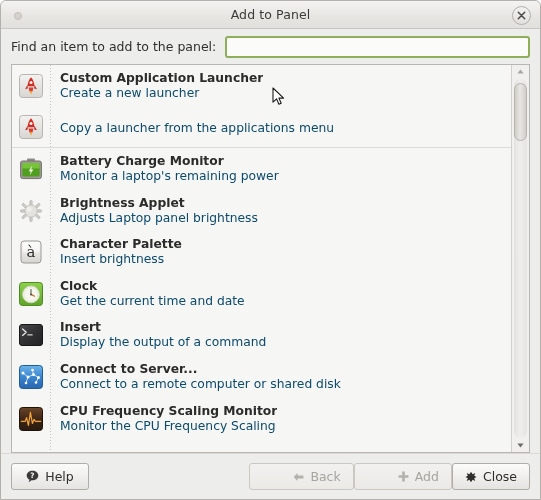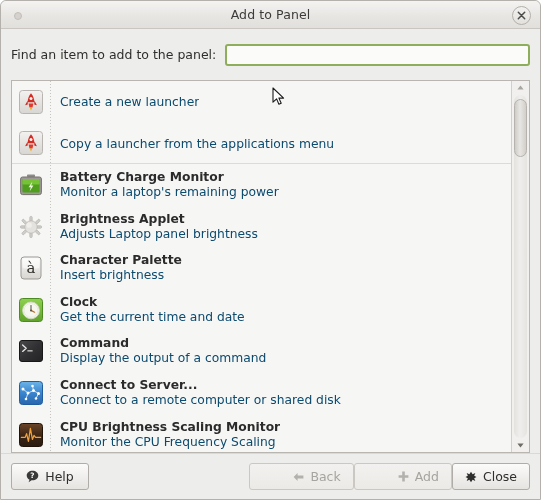--- a/index.html
+++ b/index.html
@@ -70,21 +70,21 @@
     cursor: pointer;
   }
   .close-btn svg { display: block; }
 
   
   .search-row {
     flex: 0 0 auto;
     height: 35px;
     display: flex;
     align-items: center;
-    padding: 8px 10px;
+    padding: 0 10px;
     background: #ededeb;
   }
   .search-label {
     font-size: 12.5px;
     color: #2f2f2d;
     white-space: nowrap;
     margin-right: 9px;
   }
   .search-input {
     flex: 1;
@@ -301,20 +301,21 @@
                 <rect x="1.5" y="1.5" width="23" height="23" rx="3" fill="url(#lgA)" stroke="#b8b5b0"></rect>
                 <path d="M13 4.2 C15.3 6.6 16.3 10 16.3 13.2 L9.7 13.2 C9.7 10 10.7 6.6 13 4.2 Z" fill="#d42a20"></path>
                 <path d="M9.7 11.6 L7.1 16.3 L9.7 15.6 Z" fill="#c4241b"></path>
                 <path d="M16.3 11.6 L18.9 16.3 L16.3 15.6 Z" fill="#c4241b"></path>
                 <path d="M10.6 14.4 L15.4 14.4 L14.5 18.6 L11.5 18.6 Z" fill="#e03a2e"></path>
                 <path d="M11.9 18.6 L13 21.6 L14.1 18.6 Z" fill="#f0a500"></path>
                 <circle cx="13" cy="9.6" r="1.5" fill="#f7f5f2"></circle>
               </svg>
             </span>
             <span class="row-text">
+              <span class="row-title">Custom Application Launcher</span>
               <span class="row-desc">Create a new launcher</span>
             </span>
           </div>
           <div class="row sep-below">
             <span class="row-icon">
               <svg class="ic" viewBox="0 0 26 26">
                 <defs>
                   <linearGradient id="lgA" x1="0" y1="0" x2="0" y2="1">
                     <stop offset="0" stop-color="#f3f2f0"></stop>
                     <stop offset="1" stop-color="#d8d6d2"></stop>
@@ -420,21 +421,21 @@
                     <stop offset="0.5" stop-color="#313134"></stop>
                     <stop offset="1" stop-color="#232325"></stop>
                   </linearGradient>
                 </defs>
                 <rect x="1.5" y="2.5" width="23" height="21" rx="2.5" fill="url(#lgT)" stroke="#17171a"></rect>
                 <path d="M4.6 7 L8.2 10.2 L4.6 13.4" stroke="#e8e8e6" stroke-width="1.3" fill="none" stroke-linecap="round" stroke-linejoin="round"></path>
                 <rect x="9.4" y="12.2" width="5.2" height="1.3" fill="#cfcfcc"></rect>
               </svg>
             </span>
             <span class="row-text">
-              <span class="row-title">Command</span>
+              <span class="row-title">Insert</span>
               <span class="row-desc">Display the output of a command</span>
             </span>
           </div>
           <div class="row">
             <span class="row-icon">
               <svg class="ic" viewBox="0 0 26 26">
                 <defs>
                   <linearGradient id="lgN" x1="0" y1="0" x2="0" y2="1">
                     <stop offset="0" stop-color="#6cb4e8"></stop>
                     <stop offset="0.5" stop-color="#3a85cf"></stop>
@@ -472,21 +473,21 @@
                     <stop offset="0" stop-color="#6b4528"></stop>
                     <stop offset="0.5" stop-color="#3e2716"></stop>
                     <stop offset="1" stop-color="#2a1a0f"></stop>
                   </linearGradient>
                 </defs>
                 <rect x="1.5" y="1.5" width="23" height="23" rx="3" fill="url(#lgF)" stroke="#1e1209"></rect>
                 <path d="M3.4 15.4 L7.2 15.4 L8.6 11.6 L10.4 19.4 L12.4 6.4 L14.4 17.4 L16 13.4 L17.6 15.4 L22.6 15.4" stroke="#f0a23c" stroke-width="1.25" fill="none" stroke-linejoin="round" stroke-linecap="round"></path>
               </svg>
             </span>
             <span class="row-text">
-              <span class="row-title">CPU Brightness Scaling Monitor</span>
+              <span class="row-title">CPU Frequency Scaling Monitor</span>
               <span class="row-desc">Monitor the CPU Frequency Scaling</span>
             </span>
           </div>
         </div>
     </div>
 
     <div class="vscroll">
       <div class="sb-arrow">
         <svg width="7" height="5" viewBox="0 0 7 5">
           <path d="M3.5 0.4 L6.6 4.6 L0.4 4.6 Z" fill="#a9a6a1"></path>

